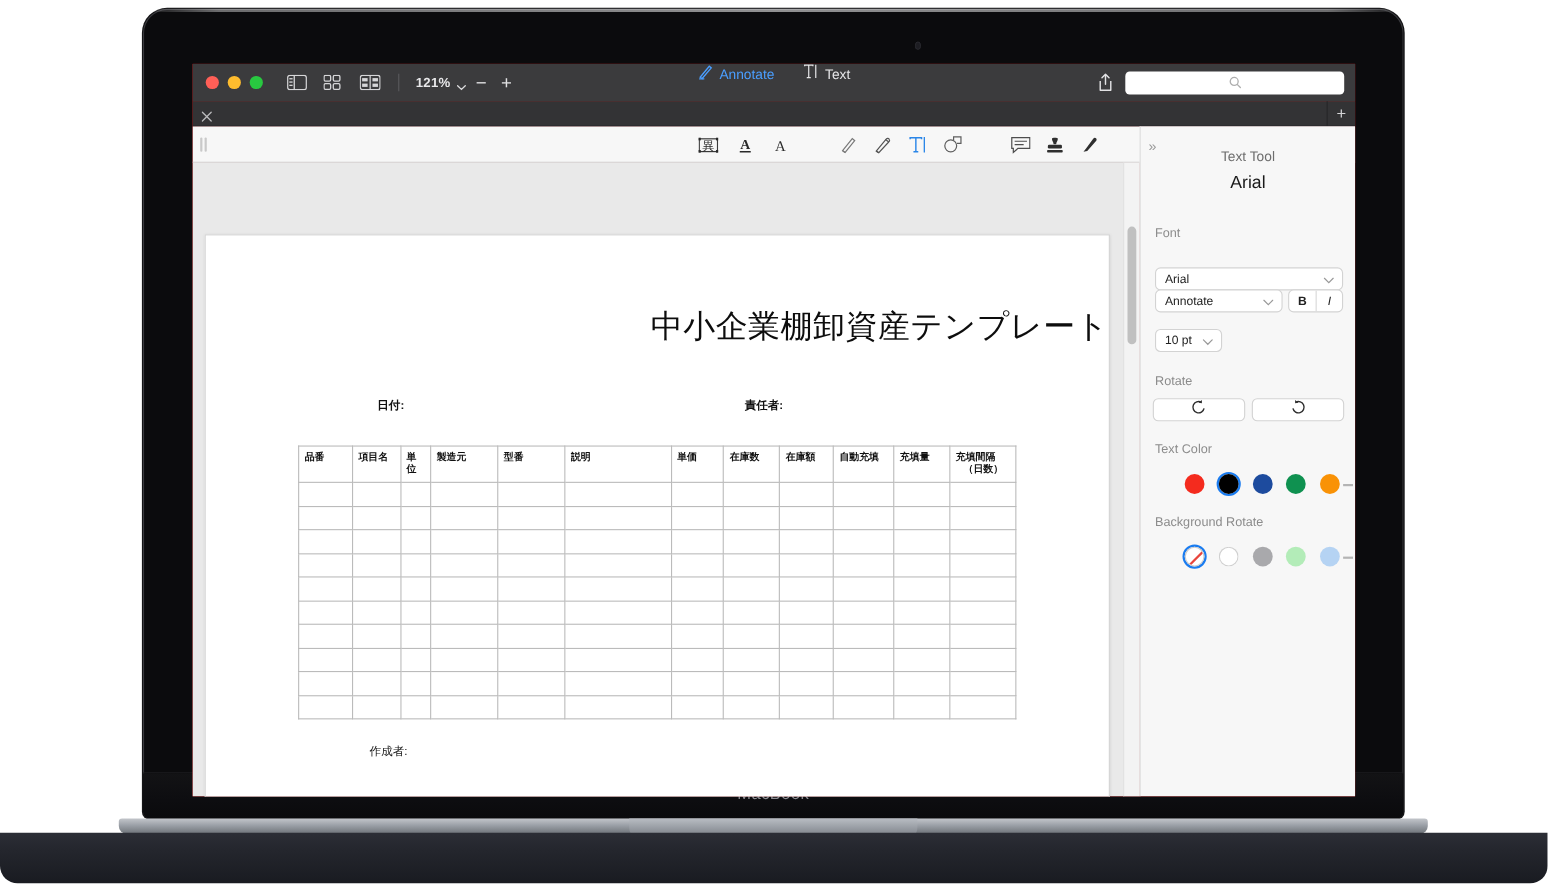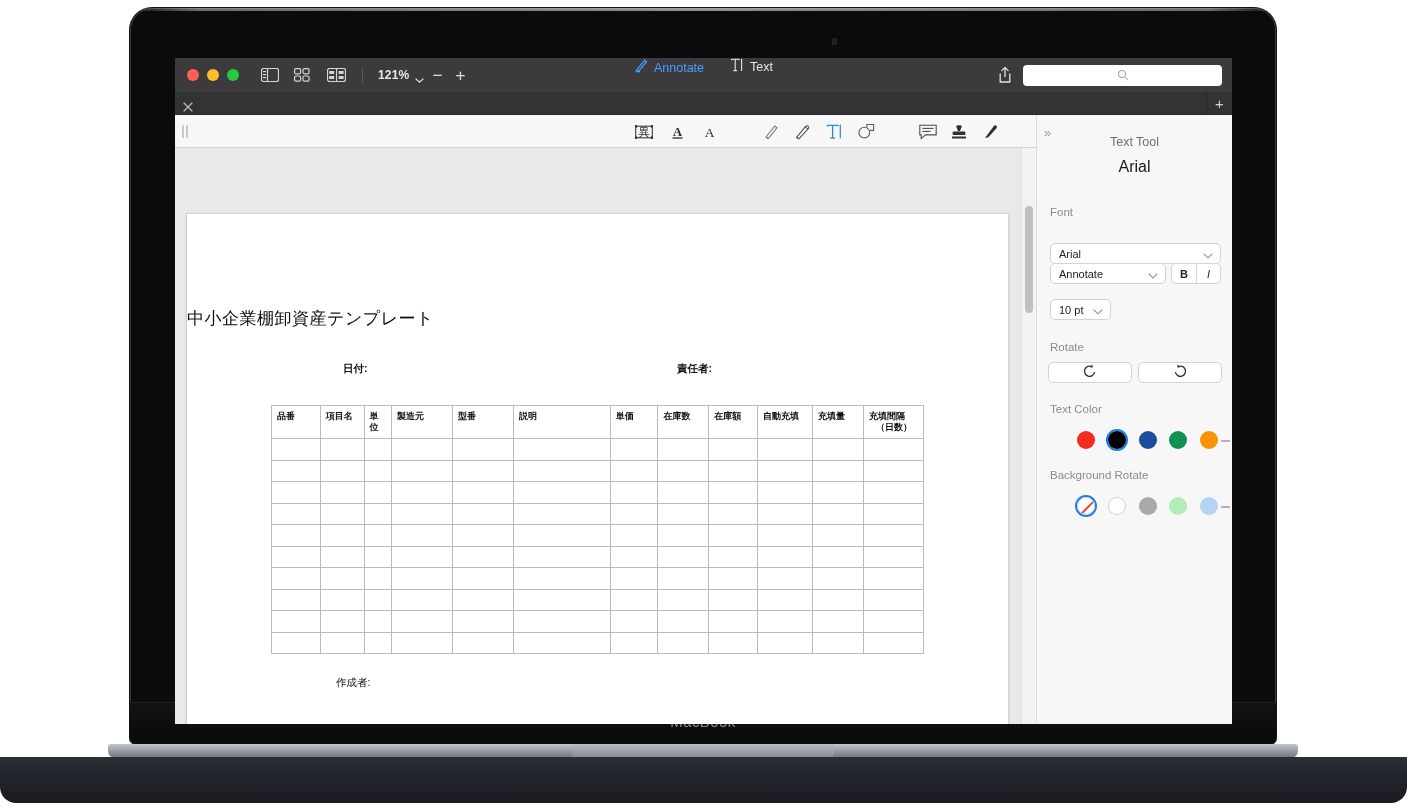--- a/index.html
+++ b/index.html
@@ -143,22 +143,22 @@
   .doc-area {
     position: absolute; left: 0; top: 90px; width: 861px; height: 576px;
     background: #e9e9e9;
   }
   .page {
     position: absolute; left: 11px; top: 65px; width: 823px; height: 1060px;
     background: #ffffff; border: 1px solid #d2d2d2;
     box-shadow: 0 1px 3px rgba(0,0,0,0.10);
   }
   .doc-title {
-    position: absolute; left: 0; top: 93px; width: 100%; text-align: left;
-    font-size: 17px; color: #0d0d0d; letter-spacing: 0.5px;
+    position: absolute; left: 0; top: 63px; width: 100%; text-align: right;
+    font-size: 29px; color: #0d0d0d; letter-spacing: 0.5px;
     font-family: "DejaVu Sans", "Liberation Sans", sans-serif;
   }
   .fld-date { position: absolute; left: 156px; top: 148px; font-size: 10.5px; font-weight: bold; color: #111; }
   .fld-resp { position: absolute; left: 490px; top: 148px; font-size: 10.5px; font-weight: bold; color: #111; }
   .fld-author { position: absolute; left: 149px; top: 462px; font-size: 10.5px; font-weight: normal; color: #111; }
 
   table.inv {
     position: absolute; left: 84px; top: 191px;
     border-collapse: collapse; table-layout: fixed;
     width: 653px;

